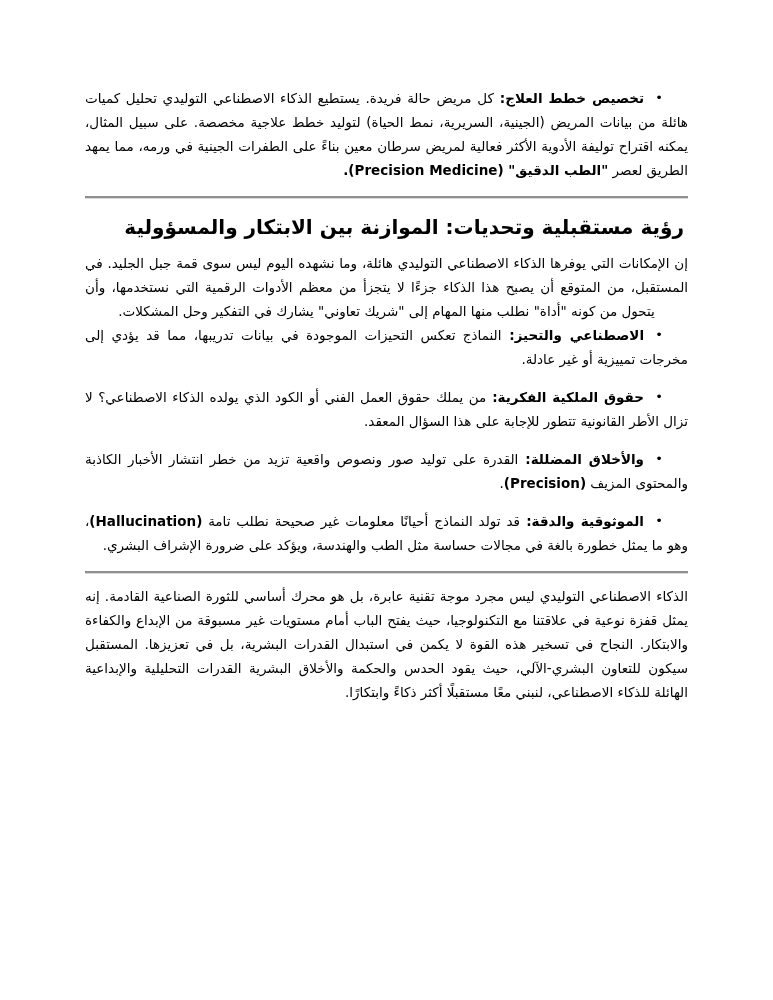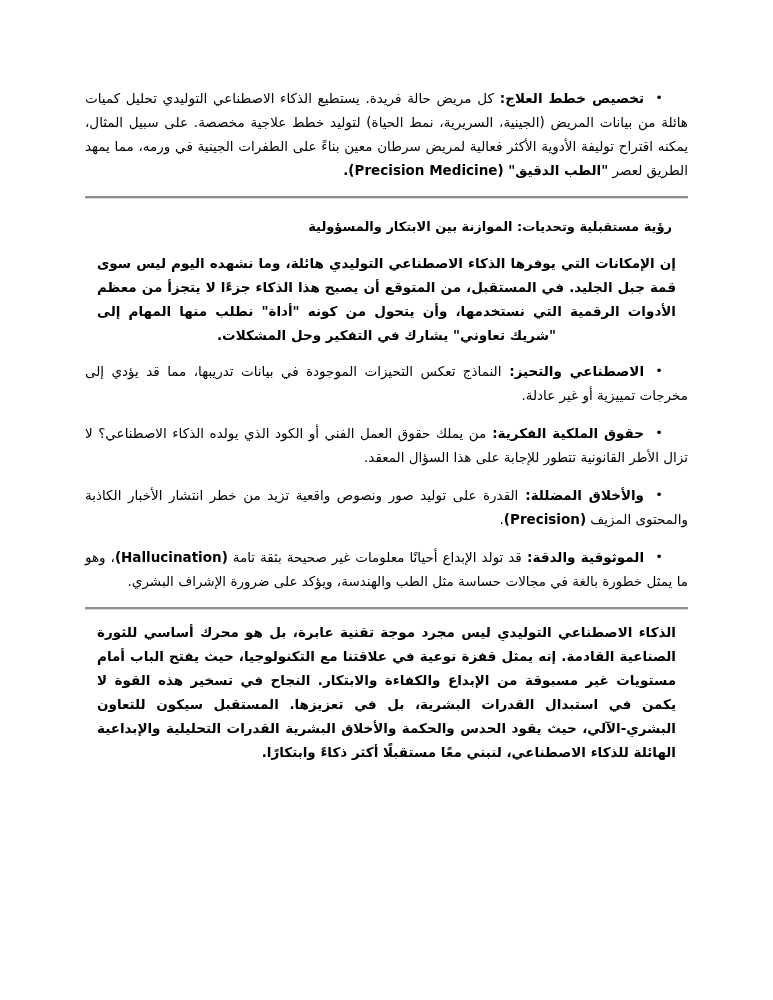--- a/index.html
+++ b/index.html
@@ -6,37 +6,37 @@
   .doc{
     width:773px;height:1000px;box-sizing:border-box;
     padding:86px 85px 0 85px;
     background:#ffffff;color:#000000;
     direction:rtl;
     font-family:"DejaVu Sans",sans-serif;
     font-size:13.5px;line-height:24px;
     overflow:hidden;
   }
   .b{font-weight:bold;}
-  p{margin:12px;text-align:justify;font-weight:bold;}
+  p{margin:0;text-align:justify;}
   p.center-last{text-align-last:center;}
   ul.blist{list-style:none;margin:0;padding:0;}
   ul.blist li{
     position:relative;margin:0 0 14px 0;
     text-align:justify;text-indent:44px;
   }
   ul.blist li .marker{
     position:absolute;right:25px;top:0;text-indent:0;
     font-size:13px;
   }
   .rule{
     border:none;height:2px;margin:12px 0 0 0;
     background:#8f8f8f;border-bottom:1px solid #d9d9d9;
   }
   h2.sec{
-    font-size:13px;margin:17px 16px 0 0;font-weight:bold;
+    font-size:20px;margin:17px 4px 0 0;font-weight:bold;
     text-align:right;line-height:22px;
   }
   .intro{margin-top:13px;}
   .leadin{margin-top:17px;text-align:right;}
   .challenges{margin-top:18px;}
   .conclusion{margin-top:10px;}
   .toplist{margin-bottom:0;}
 </style>
 </head>
 <body>
@@ -65,21 +65,21 @@
     <li>
       <span class="marker">•</span>
       <span class="b">حقوق الملكية الفكرية: </span><span>من يملك حقوق العمل الفني أو الكود الذي يولده الذكاء الاصطناعي؟ لا تزال الأطر القانونية تتطور للإجابة على هذا السؤال المعقد.</span><span class="b"></span><span></span>
     </li>
     <li>
       <span class="marker">•</span>
       <span class="b">والأخلاق المضللة: </span><span>القدرة على توليد صور ونصوص واقعية تزيد من خطر انتشار الأخبار الكاذبة والمحتوى المزيف </span><span class="b">(Precision)</span><span>.</span>
     </li>
     <li>
       <span class="marker">•</span>
-      <span class="b">الموثوقية والدقة: </span><span>قد تولد الإبداع أحيانًا معلومات غير صحيحة بثقة تامة </span><span class="b">(Hallucination)</span><span>، وهو ما يمثل خطورة بالغة في مجالات حساسة مثل الطب والهندسة، ويؤكد على ضرورة الإشراف البشري.</span>
+      <span class="b">الموثوقية والدقة: </span><span>قد تولد النماذج أحيانًا معلومات غير صحيحة نطلب تامة </span><span class="b">(Hallucination)</span><span>، وهو ما يمثل خطورة بالغة في مجالات حساسة مثل الطب والهندسة، ويؤكد على ضرورة الإشراف البشري.</span>
     </li>
   </ul>
 
   <hr class="rule">
 
 
   <p class="conclusion">الذكاء الاصطناعي التوليدي ليس مجرد موجة تقنية عابرة، بل هو محرك أساسي للثورة الصناعية القادمة. إنه يمثل قفزة نوعية في علاقتنا مع التكنولوجيا، حيث يفتح الباب أمام مستويات غير مسبوقة من الإبداع والكفاءة والابتكار. النجاح في تسخير هذه القوة لا يكمن في استبدال القدرات البشرية، بل في تعزيزها. المستقبل سيكون للتعاون البشري-الآلي، حيث يقود الحدس والحكمة والأخلاق البشرية القدرات التحليلية والإبداعية الهائلة للذكاء الاصطناعي، لنبني معًا مستقبلًا أكثر ذكاءً وابتكارًا.</p>
 
 </div>
 

